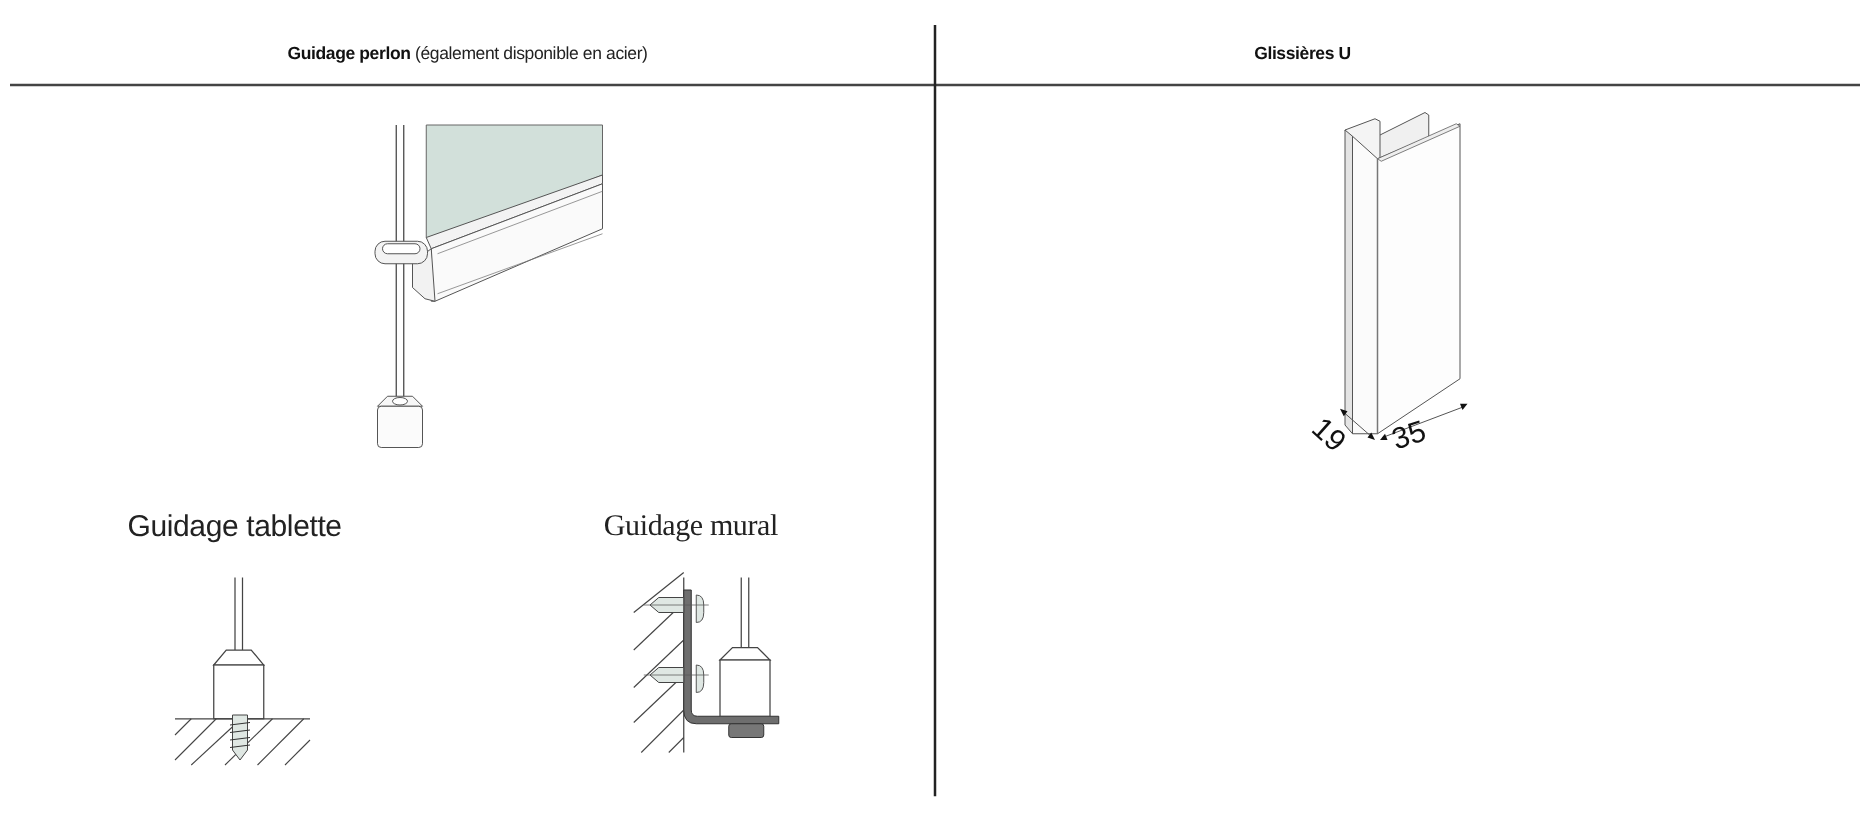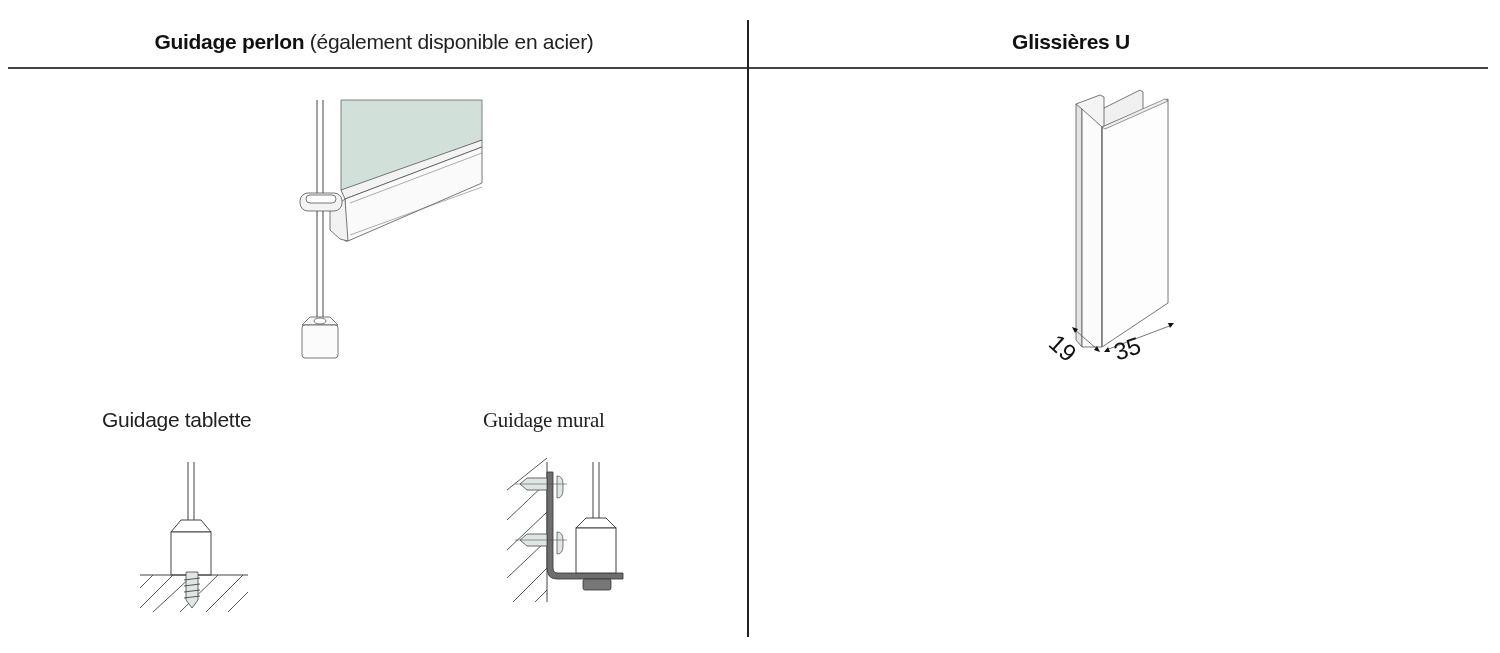--- a/index.html
+++ b/index.html
@@ -1,26 +1,26 @@
 <!DOCTYPE html>
 <html><head>
 <meta charset="utf-8">
 <style>
   html, body { margin:0; padding:0; background:#ffffff; }
   body { width:1500px; height:653px; position:relative; overflow:hidden;
          font-family:"Liberation Sans", "DejaVu Sans", sans-serif; color:#111; }
   .hrule { position:absolute; left:8px; top:67px; width:1480px; height:2px; background:#444; }
   .vrule { position:absolute; left:747px; top:20px; width:2px; height:617px; background:#222; }
   .col-title { position:absolute; top:22px; height:40px; line-height:40px; text-align:center;
-               font-size:21px; letter-spacing:-0.3px; }
+               font-size:14px; letter-spacing:-0.3px; }
   .col-title b { font-weight:bold; }
   .col-title .light { font-weight:normal; color:#222; }
   #title-left { left:0; width:748px; }
-  #title-right { left:760px; width:622px; }
-  .sub-label { position:absolute; font-size:21px; font-weight:normal; color:#222; letter-spacing:-0.3px; }
+  #title-right { left:731px; width:622px; }
+  .sub-label { position:absolute; font-size:24px; font-weight:normal; color:#222; letter-spacing:-0.3px; }
   #label-tablette { left:102px; top:408px; }
   #label-mural { left:483px; top:408px;font-family:Liberation Serif, serif; }
   svg { position:absolute; overflow:visible; }
   .dim { position:absolute; font-size:24px; color:#111; }
 </style>
 </head>
 <body>
 
 <div class="col-title" id="title-left">
   <b>Guidage perlon</b><span class="light"> (également disponible en acier)</span>

